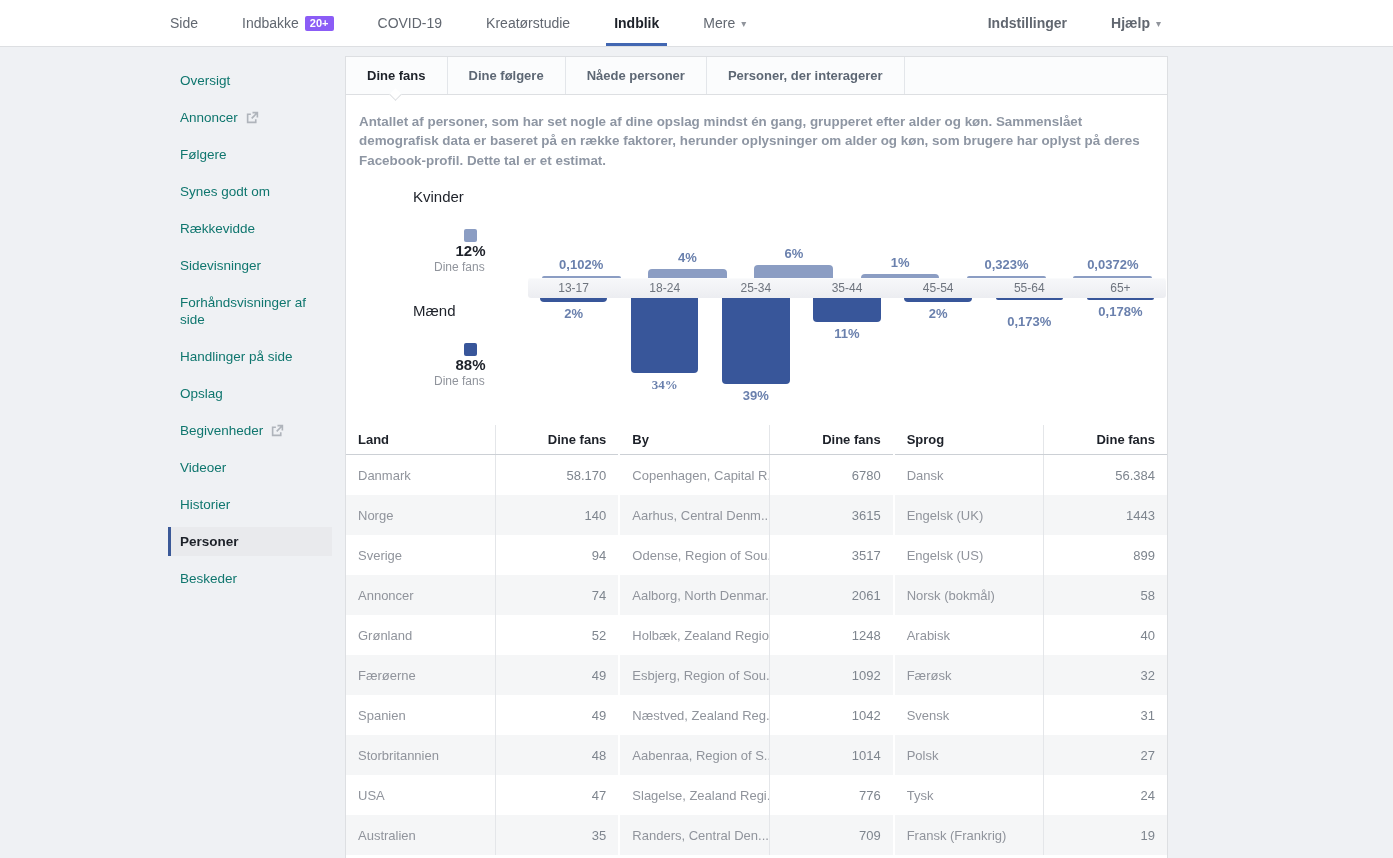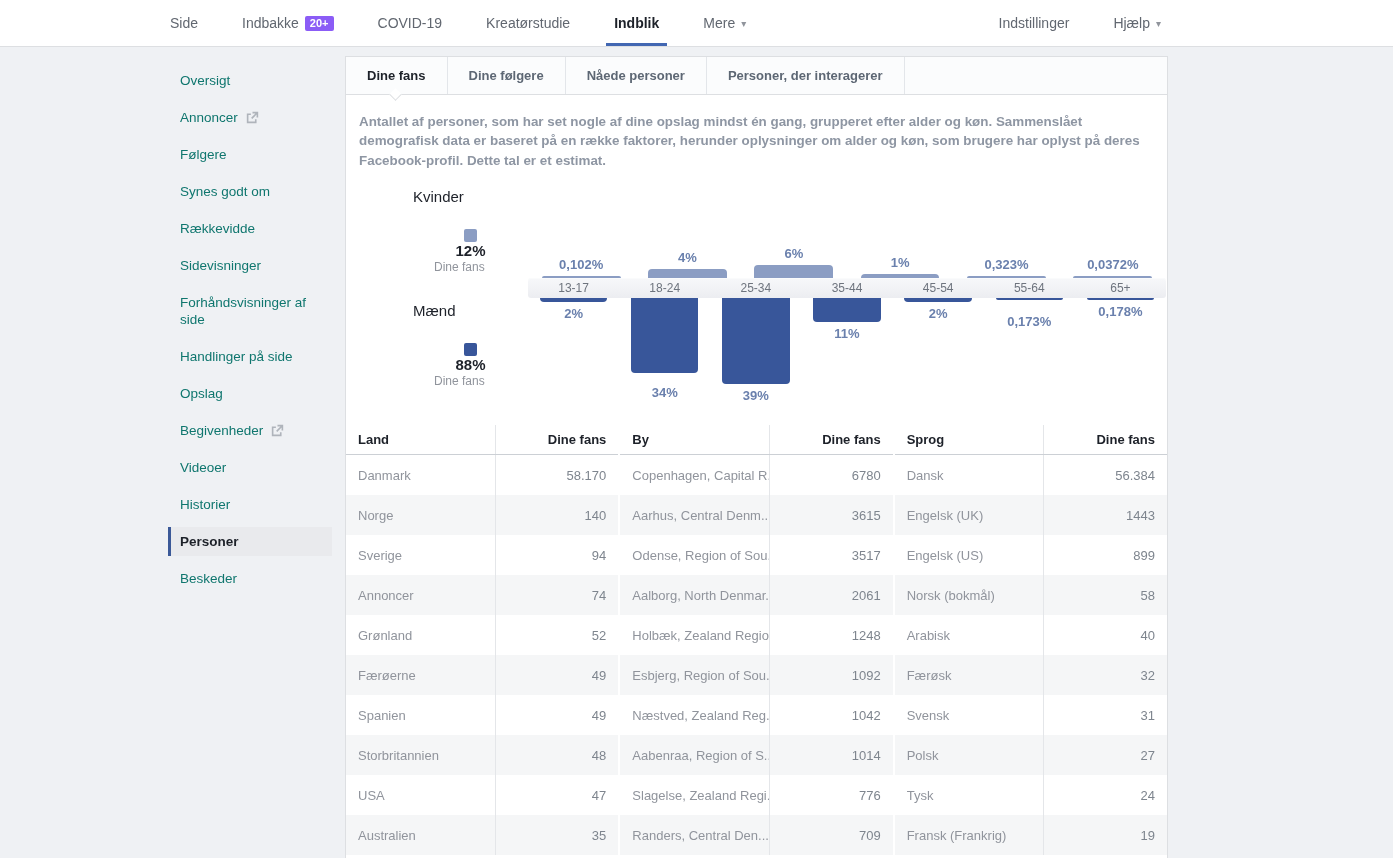--- a/index.html
+++ b/index.html
@@ -9,21 +9,21 @@
     background:#eff1f4; color:#1d2129; position:relative;
   }
 
   
   .topbar {
     position:absolute; top:0; left:0; width:1393px; height:47px;
     background:#fff; border-bottom:1px solid #dddfe2;
     display:flex; align-items:stretch; padding-left:148px;
   }
   .nav-group { display:flex; align-items:stretch; }
-  .nav-right { margin-left:auto; margin-right:210px; }
+  .nav-right { margin-left:auto; margin-right:210px;font-weight:bold; }
   .nav-item {
     display:flex; align-items:center; gap:6px; padding:0 22px;
     font-size:14px; color:#616770; cursor:pointer; position:relative; white-space:nowrap;
   }
   .nav-item.active { color:#1d2129; font-weight:bold; }
   .nav-item.active::after {
     content:""; position:absolute; left:14px; right:14px; bottom:0; height:3px; background:#4267b2;
   }
   .nav-badge {
     background:#8b5cf6; color:#fff; font-size:11px; font-weight:bold;
@@ -286,21 +286,21 @@
           <div class="band-cell">55-64</div>
           <div class="band-cell">65+</div>
         </div>
       <div class="zone-row male-row">
           <div class="zone-cell">
             <div class="bar male" style="height: 4px; background: rgb(56, 86, 154);"></div>
             <div class="pct-label" style="top: 8px;">2%</div>
           </div>
           <div class="zone-cell">
             <div class="bar male" style="height: 75px; background: rgb(56, 86, 154);"></div>
-            <div class="pct-label" style="top: 87px;">34%</div>
+            <div class="pct-label" style="top: 79px; font-family: Liberation Serif, serif;">34%</div>
           </div>
           <div class="zone-cell">
             <div class="bar male" style="height: 86px; background: rgb(56, 86, 154);"></div>
             <div class="pct-label" style="top: 90px;">39%</div>
           </div>
           <div class="zone-cell">
             <div class="bar male" style="height: 24px; background: rgb(56, 86, 154);"></div>
             <div class="pct-label" style="top: 28px;">11%</div>
           </div>
           <div class="zone-cell">

